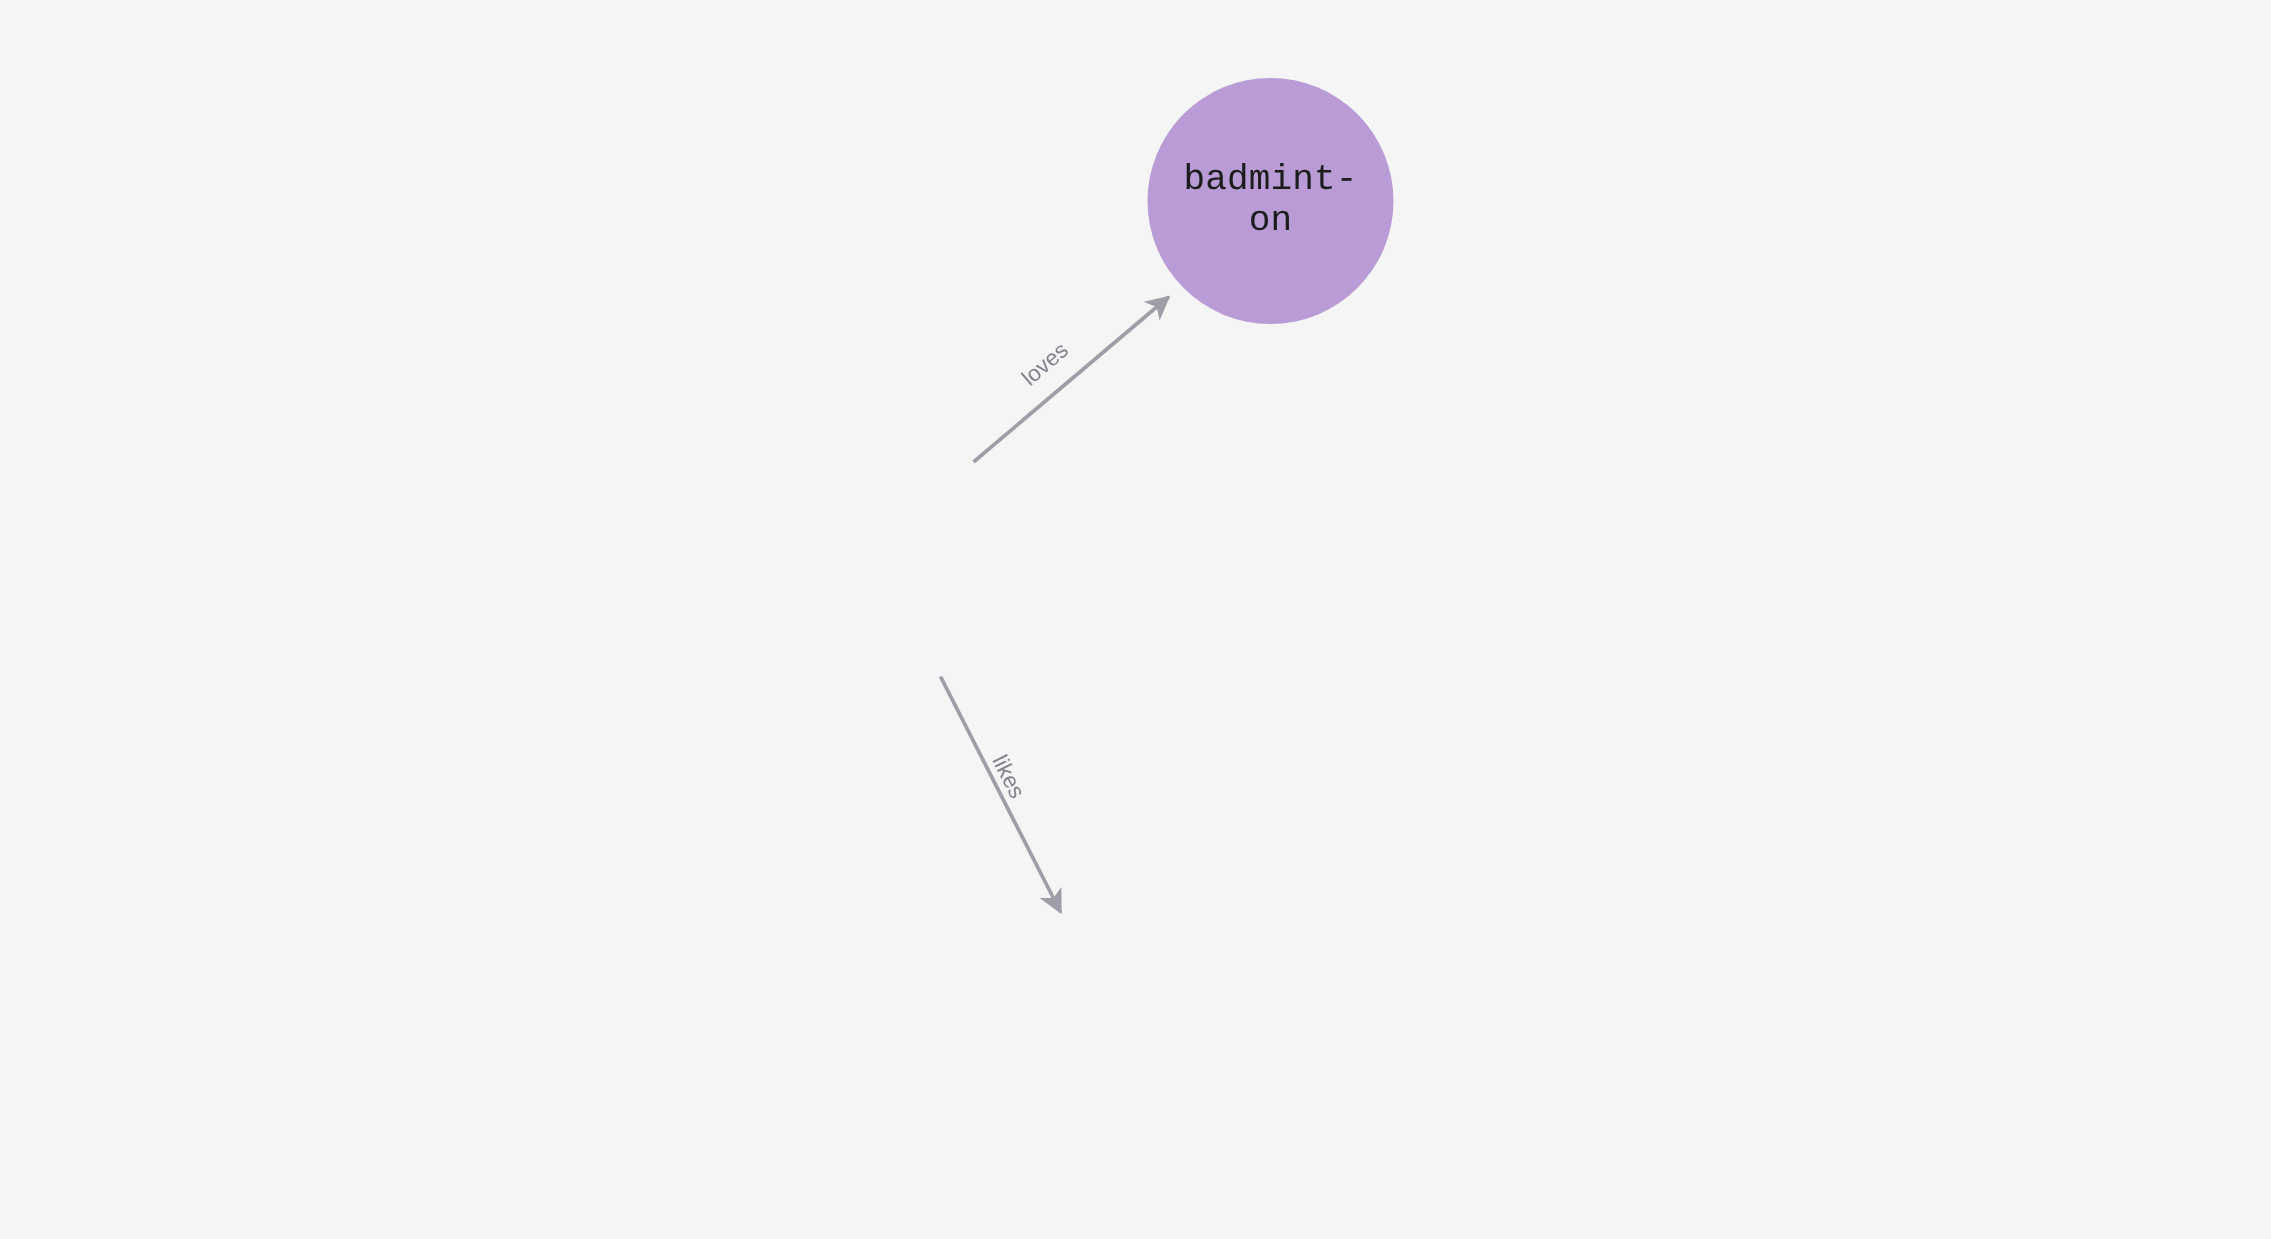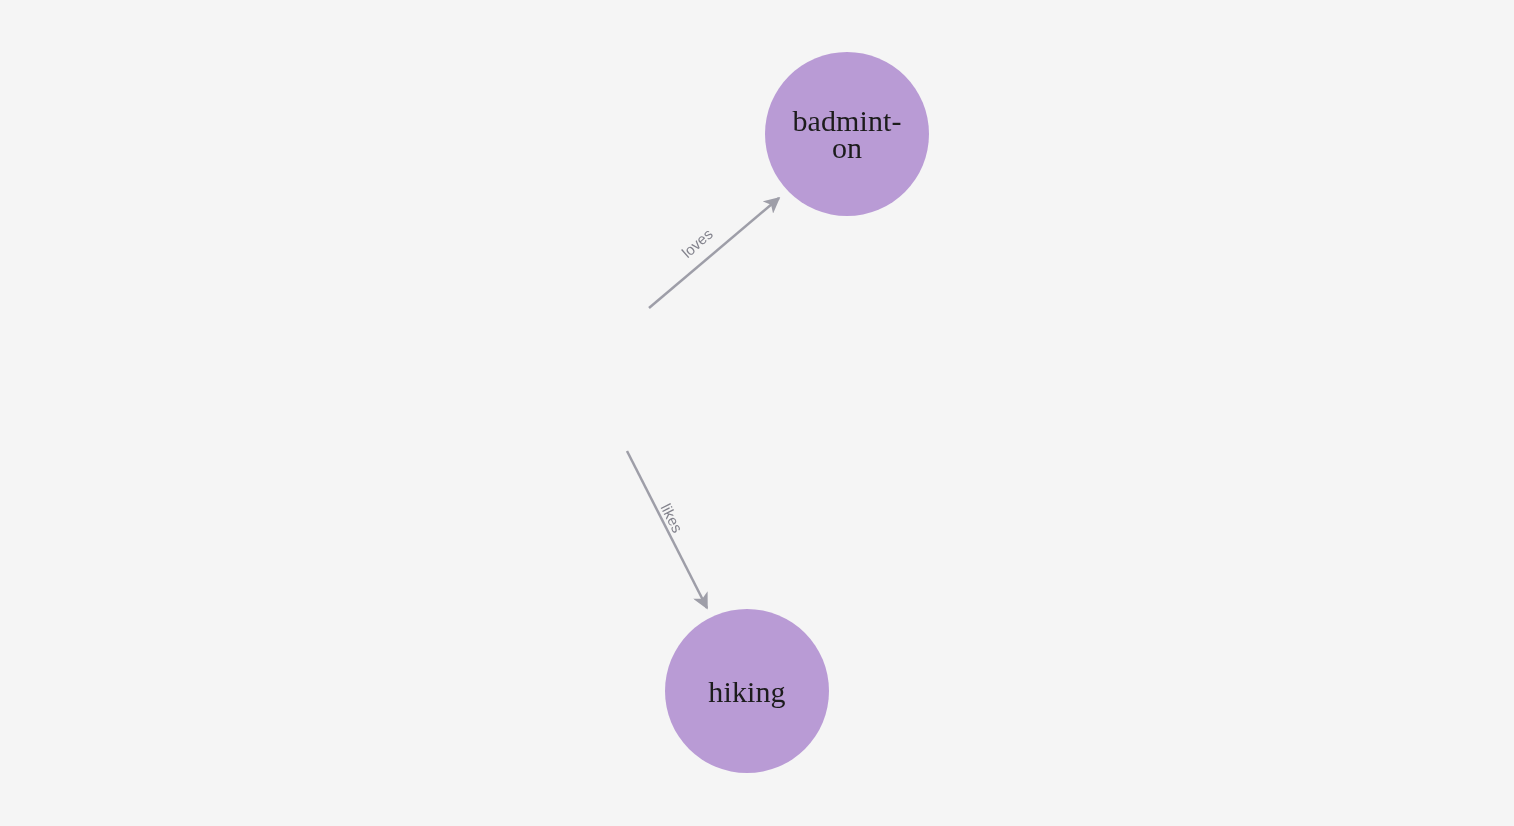--- a/index.html
+++ b/index.html
@@ -31,22 +31,22 @@
     border-radius: 50%;
     display: flex;
     align-items: center;
     justify-content: center;
     text-align: center;
     box-sizing: border-box;
     cursor: pointer;
   }
   .node-label {
     color: #1c1c1c;
-    font-family: Liberation Serif, serif;
-    font-size: 30px;
+    font-family: Liberation Mono, monospace;
+    font-size: 24px;
     line-height: 27px;
     letter-spacing: 0.1px;
     white-space: pre-line;
     user-select: none;
     pointer-events: none;
   }
   .edge-label {
     position: absolute;
     color: #82828c;
     font-family: "Liberation Sans", sans-serif;
@@ -80,17 +80,14 @@
   <div class="edge-label" style="left:697px; top:243px; transform: translate(-50%,-50%) rotate(-41deg);">loves</div>
 
   <div class="edge-label" style="left:672px; top:518px; transform: translate(-50%,-50%) rotate(63deg);">likes</div>
 
 
   <div class="node" style="left:765px; top:52px; width:164px; height:164px; background:#b99bd5;">
     <span class="node-label">badmint-
 on</span>
   </div>
 
-  <div class="node" style="left:665px; top:609px; width:164px; height:164px; background:#b99bd5;">
-    <span class="node-label">hiking</span>
-  </div>
 
 </div>
 
 </body></html>

